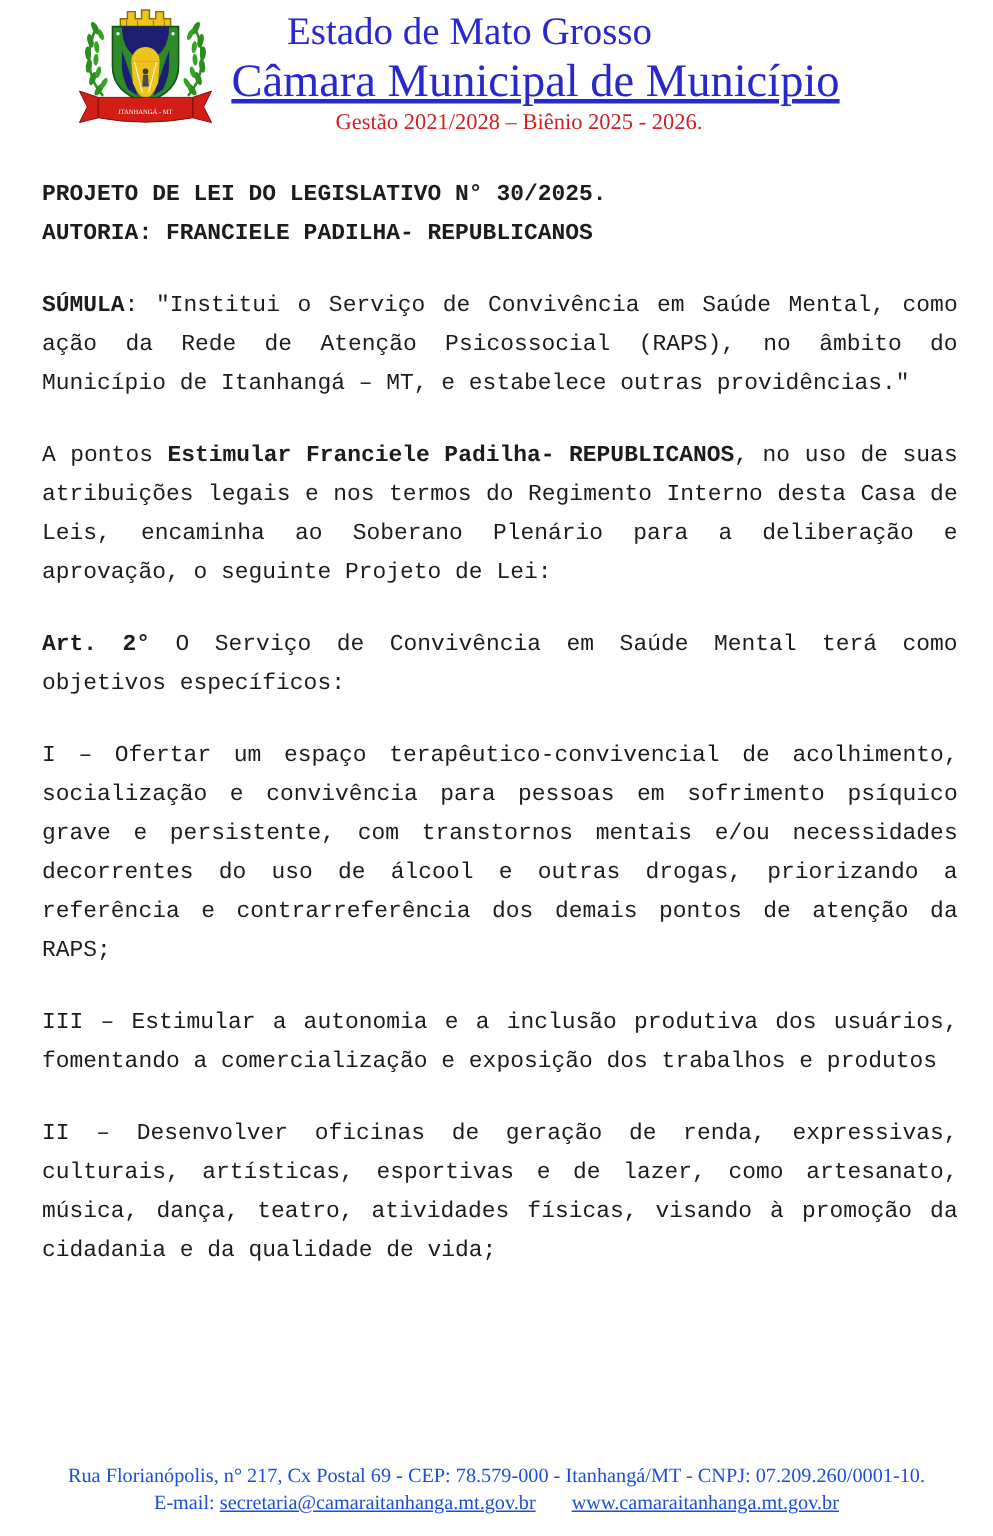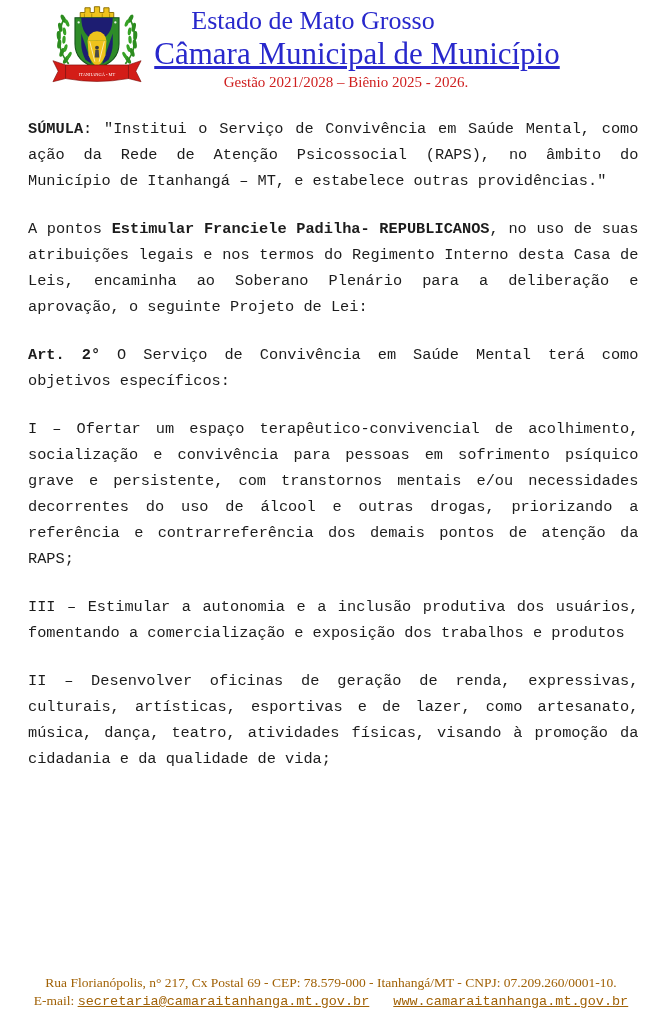--- a/index.html
+++ b/index.html
@@ -51,23 +51,23 @@
   }
   .para { margin:0 0 22px 0; white-space:pre-wrap; }
   .para .b { font-weight:bold; }
 
   
   .footer {
     position:absolute; left:0; right:0; bottom:13px;
     text-align:center;
     font-family:"Liberation Serif", serif;
     font-size:13.5px; line-height:18px;
-    color:#a16207;
+    color:#1d4ed8;
   }
-  .flink { color:inherit; text-decoration:underline; cursor:pointer;font-family:Liberation Mono, monospace; }
+  .flink { color:inherit; text-decoration:underline; cursor:pointer; }
   .fgap { display:inline-block; width:24px; }
 </style>
 </head>
 <body>
 
 <div class="page">
 
   <header class="header">
     <svg class="crest" viewBox="0 0 90 82" width="96" height="86" aria-hidden="true">
 
@@ -109,20 +109,22 @@
     </svg>
 
     <div class="header-text">
       <div class="state">Estado de Mato Grosso</div>
       <div class="muni">Câmara Municipal de Município</div>
       <div class="gestao">Gestão 2021/2028 – Biênio 2025 - 2026.</div>
     </div>
   </header>
 
   <main class="docbody" id="paragraphs">
+      <p class="para"><span class="b">PROJETO DE LEI DO LEGISLATIVO N° 30/2025.
+AUTORIA: FRANCIELE PADILHA- REPUBLICANOS</span></p>
       <p class="para"><span class="b">SÚMULA</span><span>: "Institui o Serviço de Convivência em Saúde Mental, como ação da Rede de Atenção Psicossocial (RAPS), no âmbito do Município de Itanhangá – MT, e estabelece outras providências."</span></p>
       <p class="para"><span>A pontos </span><span class="b">Estimular Franciele Padilha- REPUBLICANOS</span><span>, no uso de suas atribuições legais e nos termos do Regimento Interno desta Casa de Leis, encaminha ao Soberano Plenário para a deliberação e aprovação, o seguinte Projeto de Lei:</span></p>
       <p class="para"><span class="b">Art. 2°</span><span> O Serviço de Convivência em Saúde Mental terá como objetivos específicos:</span></p>
       <p class="para"><span>I – Ofertar um espaço terapêutico-convivencial de acolhimento, socialização e convivência para pessoas em sofrimento psíquico grave e persistente, com transtornos mentais e/ou necessidades decorrentes do uso de álcool e outras drogas, priorizando a referência e contrarreferência dos demais pontos de atenção da RAPS;</span></p>
       <p class="para"><span>III – Estimular a autonomia e a inclusão produtiva dos usuários, fomentando a comercialização e exposição dos trabalhos e produtos</span></p>
       <p class="para"><span>II – Desenvolver oficinas de geração de renda, expressivas, culturais, artísticas, esportivas e de lazer, como artesanato, música, dança, teatro, atividades físicas, visando à promoção da cidadania e da qualidade de vida;</span></p>
     </main>
 
   <footer class="footer">
     <div>Rua Florianópolis, n° 217, Cx Postal 69 - CEP: 78.579-000 - Itanhangá/MT - CNPJ: 07.209.260/0001-10.</div>

